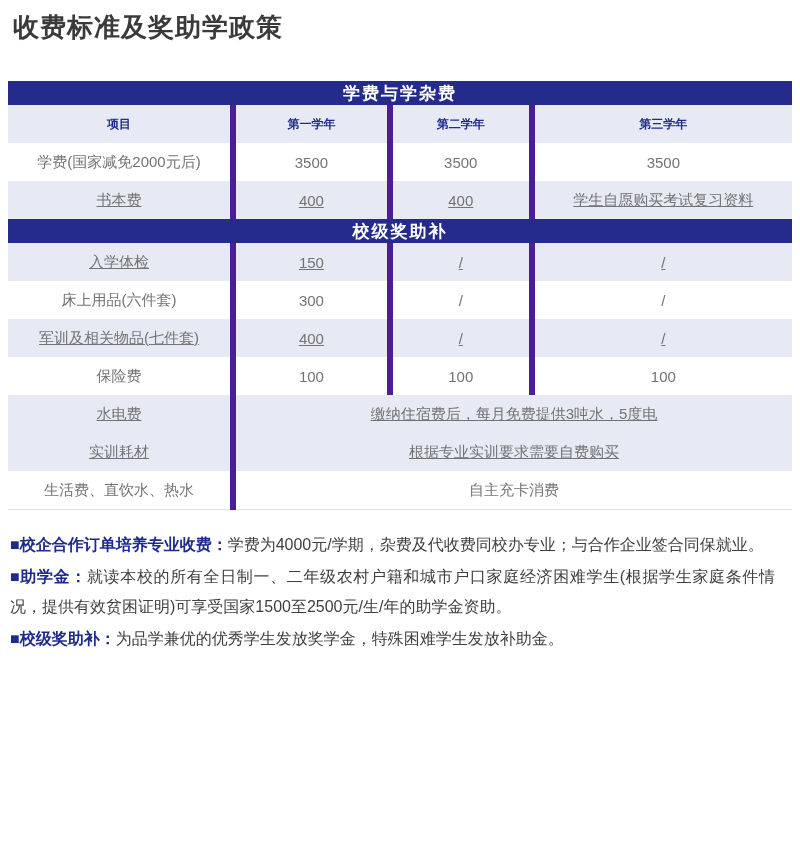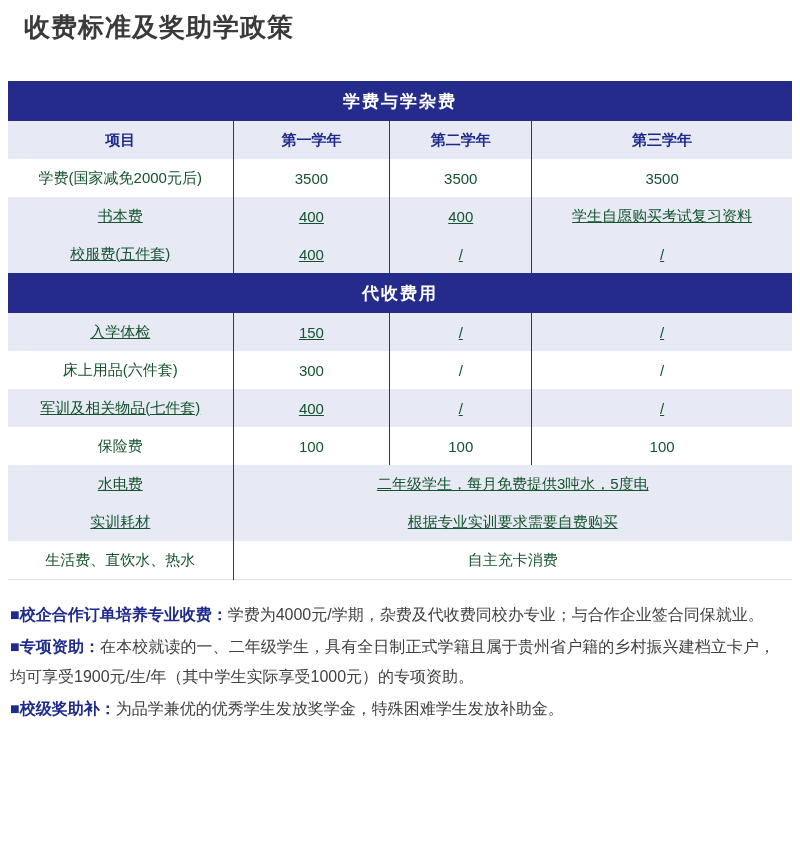--- a/index.html
+++ b/index.html
@@ -13,57 +13,57 @@
     width: 800px;
     height: 862px;
     box-sizing: border-box;
     padding: 8px 8px 0 8px;
     overflow: hidden;
   }
   .page-title {
     font-size: 26px;
     font-weight: bold;
     color: #3a3a3a;
-    margin: 2px 0 0 16px;
+    margin: 2px 0 0 5px;
     letter-spacing: 1px;
   }
   table.fee-table {
     width: 784px;
     border-collapse: collapse;
     table-layout: fixed;
     margin-top: 36px;
     border-bottom: 1px solid #dfe1e8;
   }
   table.fee-table td {
     text-align: center;
     vertical-align: middle;
     height: 38px;
     font-size: 15px;
-    color: #14532d;
+    color: #737373;
     padding: 0 4px;
     overflow: hidden;
     white-space: nowrap;
   }
   tr.banner-row td {
     background: #242b8a;
     color: #ffffff;
     font-size: 17px;
     font-weight: bold;
-    height: 40px;
+    height: 24px;
     letter-spacing: 2px;
     border-left: none !important;
   }
   tr.col-header-row td {
     background: #e7eaf5;
     color: #1e2a8c;
     font-weight: bold;
-    font-size: 15px;
+    font-size: 12px;
   }
   tr.alt td { background: #e7eaf5; text-decoration: underline; }
-  table.fee-table td + td { border-left: 1px solid #4c1d95; }
+  table.fee-table td + td { border-left: 6px solid #4c1d95; }
   .notes {
     margin-top: 20px;
     padding: 0 2px;
   }
   .note {
     font-size: 16px;
     line-height: 30px;
     color: #3f3f3f;
     margin: 0 15px 2px 0;
     text-align: justify;
@@ -105,29 +105,23 @@
       <td>3500</td>
       <td>3500</td>
       <td>3500</td>
     </tr>
     <tr class="alt">
       <td>书本费</td>
       <td>400</td>
       <td>400</td>
       <td>学生自愿购买考试复习资料</td>
     </tr>
-    <tr class="alt">
-      <td>校服费(五件套)</td>
-      <td>400</td>
-      <td>/</td>
-      <td>/</td>
-    </tr>
 
     <tr class="banner-row">
-      <td colspan="4">代收费用</td>
+      <td colspan="4">校级奖助补</td>
     </tr>
 
     <tr class="alt">
       <td>入学体检</td>
       <td>150</td>
       <td>/</td>
       <td>/</td>
     </tr>
     <tr>
       <td>床上用品(六件套)</td>
@@ -142,32 +136,32 @@
       <td>/</td>
     </tr>
     <tr>
       <td>保险费</td>
       <td>100</td>
       <td>100</td>
       <td>100</td>
     </tr>
     <tr class="alt">
       <td>水电费</td>
-      <td colspan="3">二年级学生，每月免费提供3吨水，5度电</td>
+      <td colspan="3">缴纳住宿费后，每月免费提供3吨水，5度电</td>
     </tr>
     <tr class="alt">
       <td>实训耗材</td>
       <td colspan="3">根据专业实训要求需要自费购买</td>
     </tr>
     <tr>
       <td>生活费、直饮水、热水</td>
       <td colspan="3">自主充卡消费</td>
     </tr>
   </tbody>
     </table>
 
   <div class="notes">
     <p class="note"><span class="note-label">■校企合作订单培养专业收费：</span><span>学费为4000元/学期，杂费及代收费同校办专业；与合作企业签合同保就业。</span></p>
-    <p class="note"><span class="note-label">■专项资助：</span><span>在本校就读的一、二年级学生，具有全日制正式学籍且属于贵州省户籍的乡村振兴建档立卡户，均可享受1900元/生/年（其中学生实际享受1000元）的专项资助。</span></p>
+    <p class="note"><span class="note-label">■助学金：</span><span>就读本校的所有全日制一、二年级农村户籍和城市户口家庭经济困难学生(根据学生家庭条件情况，提供有效贫困证明)可享受国家1500至2500元/生/年的助学金资助。</span></p>
     <p class="note"><span class="note-label">■校级奖助补：</span><span>为品学兼优的优秀学生发放奖学金，特殊困难学生发放补助金。</span></p>
   </div>
 
 </div>
 
 </body></html>

